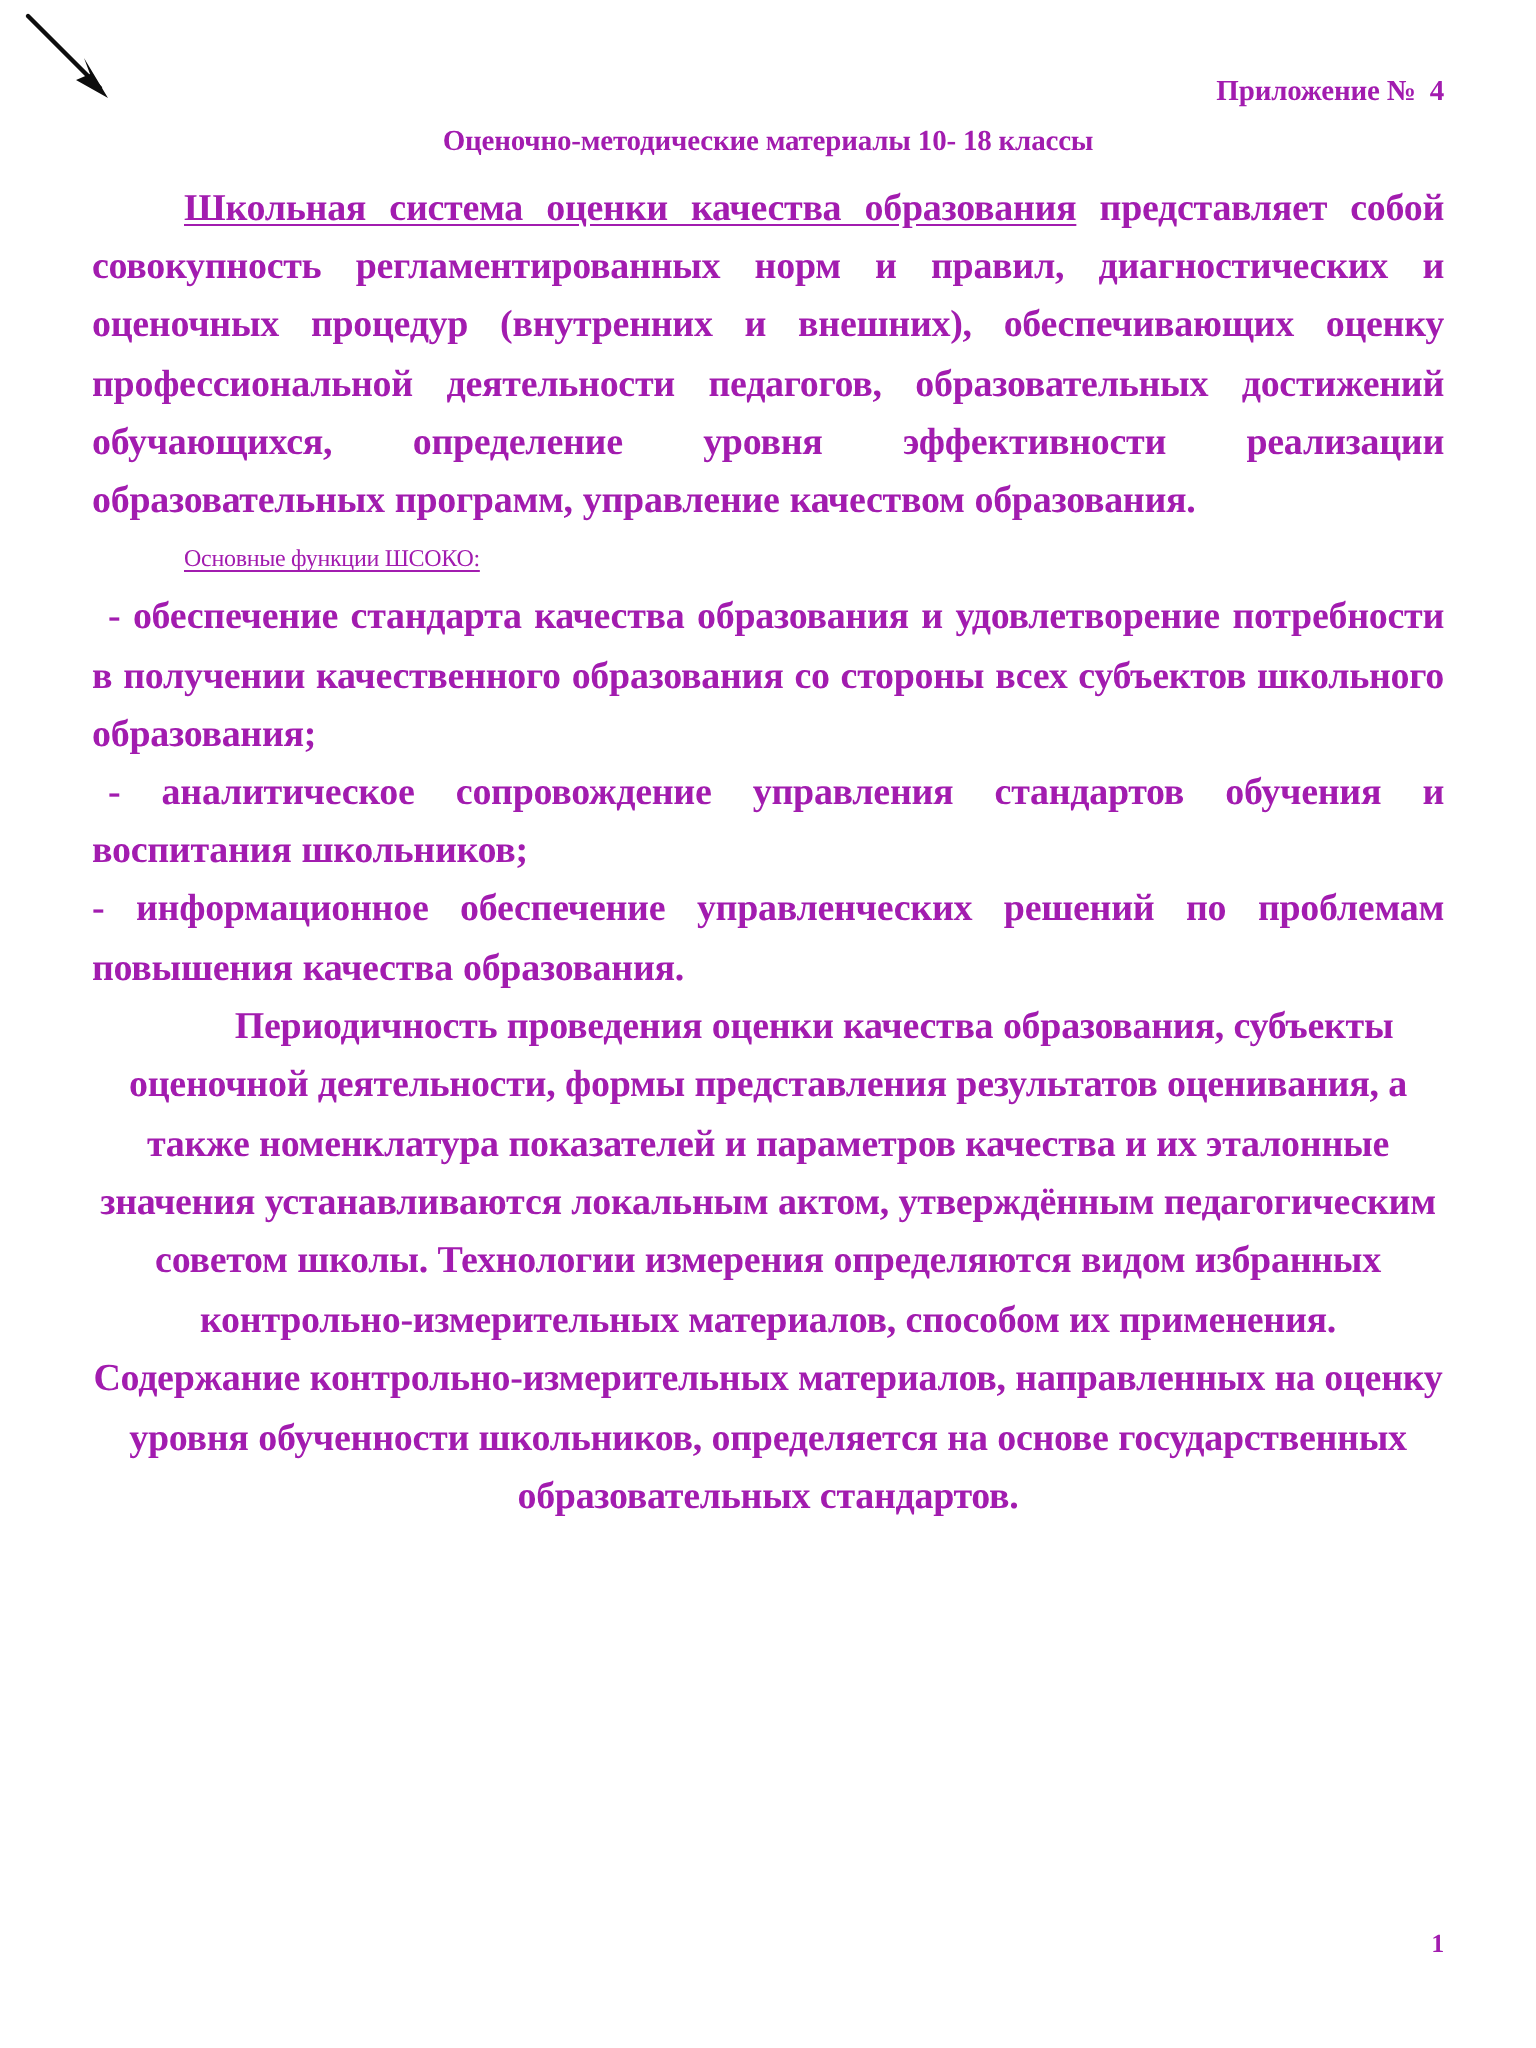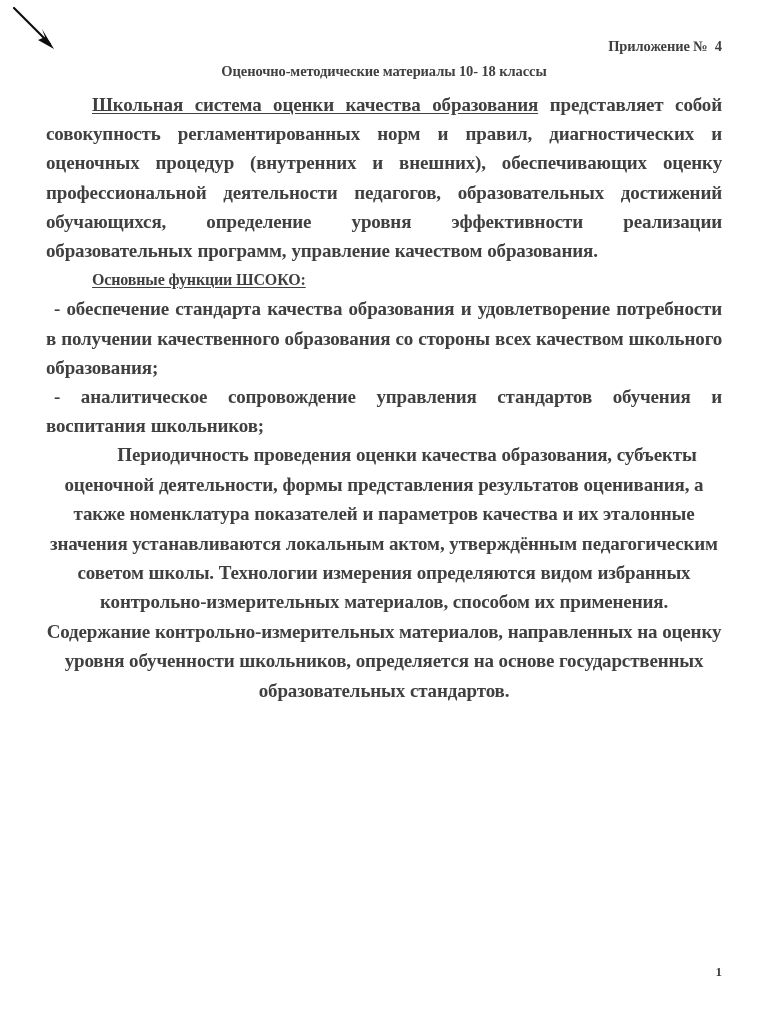--- a/index.html
+++ b/index.html
@@ -9,21 +9,21 @@
     background: #ffffff;
   }
 
   .page {
     position: relative;
     width: 768px;
     height: 1024px;
     background: #ffffff;
     overflow: hidden;
     font-family: "Liberation Serif", "DejaVu Serif", serif;
-    color: #404040;
+    color: #a21caf;
     -webkit-font-smoothing: none;
   }
 
   
   .arrow-annotation {
     position: absolute;
     left: 8px;
     top: 4px;
     width: 110px;
     height: 80px;
@@ -69,22 +69,22 @@
   p.body.ragged {
     text-align: center;
     line-height: 29.4px;
     word-spacing: 0.2px;
   }
 
   .underline { text-decoration: underline; text-underline-offset: 2px; }
 
   .subheading {
     margin: 0;
-    font-size: 16px;
-    font-weight: bold;
+    font-size: 12px;
+    font-weight: normal;
     line-height: 29.2px;
     text-indent: 46px;
     letter-spacing: -0.15px;
   }
 
   .page-number {
     position: absolute;
     right: 46px;
     bottom: 44px;
     font-size: 13px;
@@ -106,25 +106,26 @@
 
     <div class="title-block">
       <div class="doc-line right">Приложение №  4</div>
       <div class="doc-line center">Оценочно-методические материалы 10- 18 классы</div>
     </div>
 
     <p class="body indent"><span class="underline">Школьная система оценки качества образования</span><span> представляет собой совокупность регламентированных норм и правил, диагностических и оценочных процедур (внутренних и внешних), обеспечивающих оценку профессиональной деятельности педагогов,  образовательных достижений обучающихся, определение уровня эффективности реализации образовательных программ, управление качеством образования.</span></p>
 
     <p class="subheading"><span class="underline">Основные функции ШСОКО:</span></p>
 
-    <p class="body hang">- обеспечение стандарта качества образования и удовлетворение потребности в получении качественного образования со стороны всех качеством школьного образования;</p>
+    <p class="body hang">- обеспечение стандарта качества образования и удовлетворение потребности в получении качественного образования со стороны всех субъектов школьного образования;</p>
 
     <p class="body hang">- аналитическое сопровождение управления стандартов обучения и воспитания школьников;</p>
 
 
+    <p class="body flush">- информационное обеспечение управленческих решений по проблемам повышения качества образования.</p>
 
     <p class="body ragged indent">Периодичность проведения оценки качества образования, субъекты оценочной деятельности, формы представления результатов оценивания, а также номенклатура показателей и параметров качества и их эталонные значения устанавливаются локальным актом, утверждённым педагогическим советом школы. Технологии измерения определяются видом избранных контрольно-измерительных материалов, способом их применения. Содержание контрольно-измерительных материалов, направленных на оценку уровня обученности школьников, определяется на основе государственных образовательных стандартов.</p>
 
   </div>
 
   <div class="page-number">1</div>
 
 </div>
 
 </body></html>

